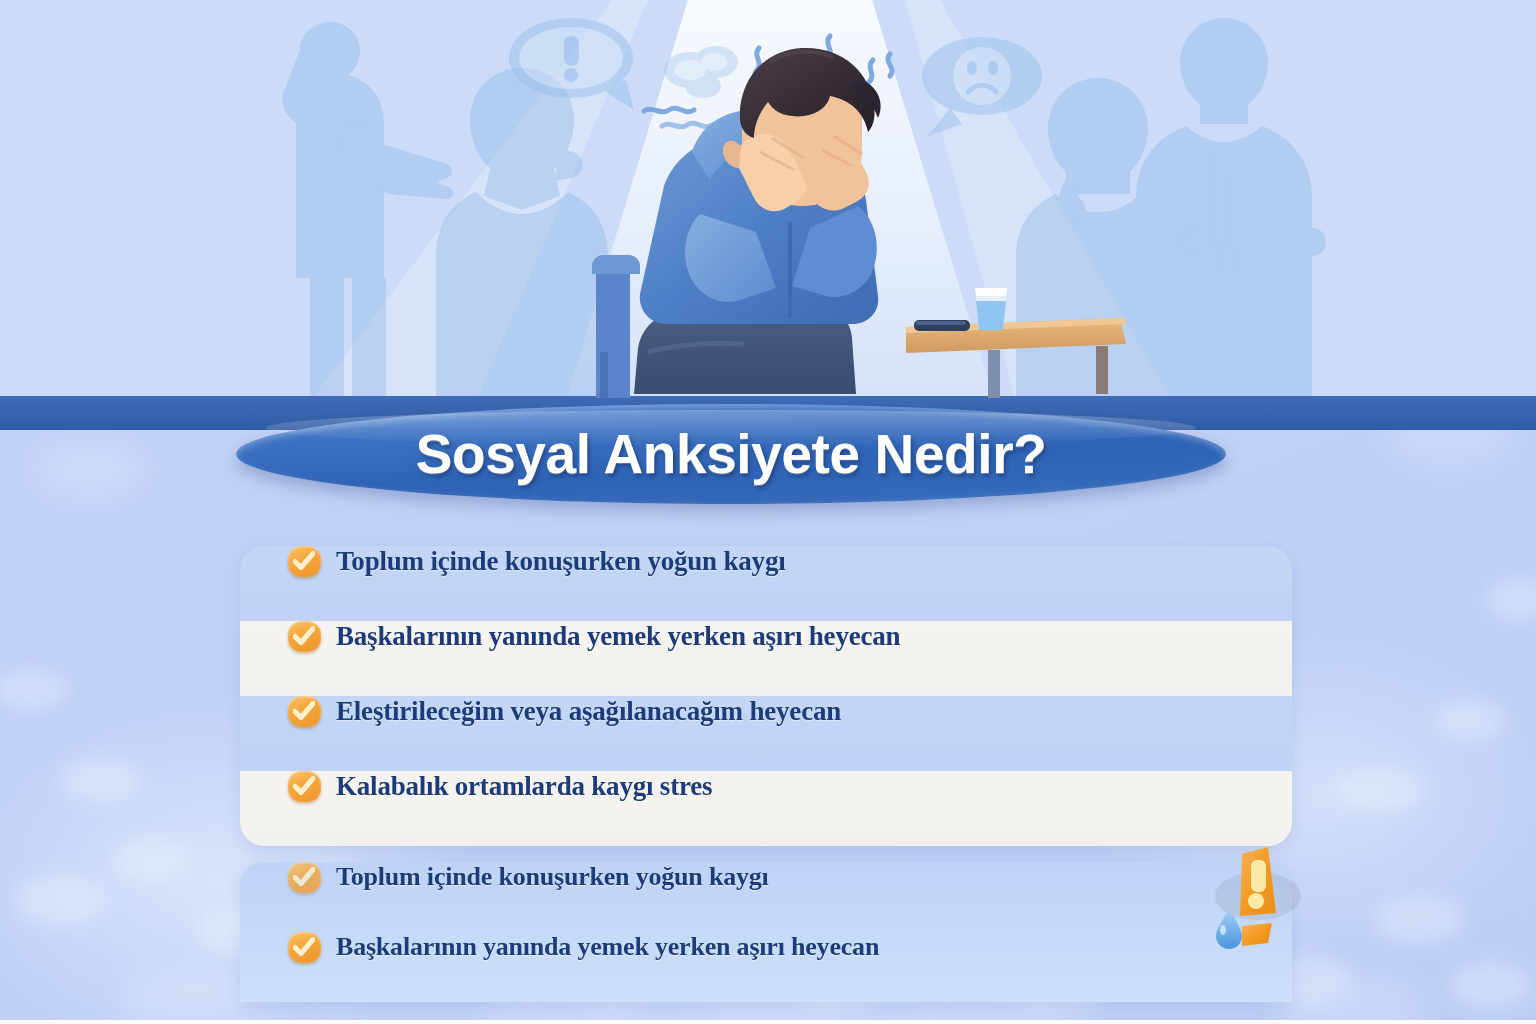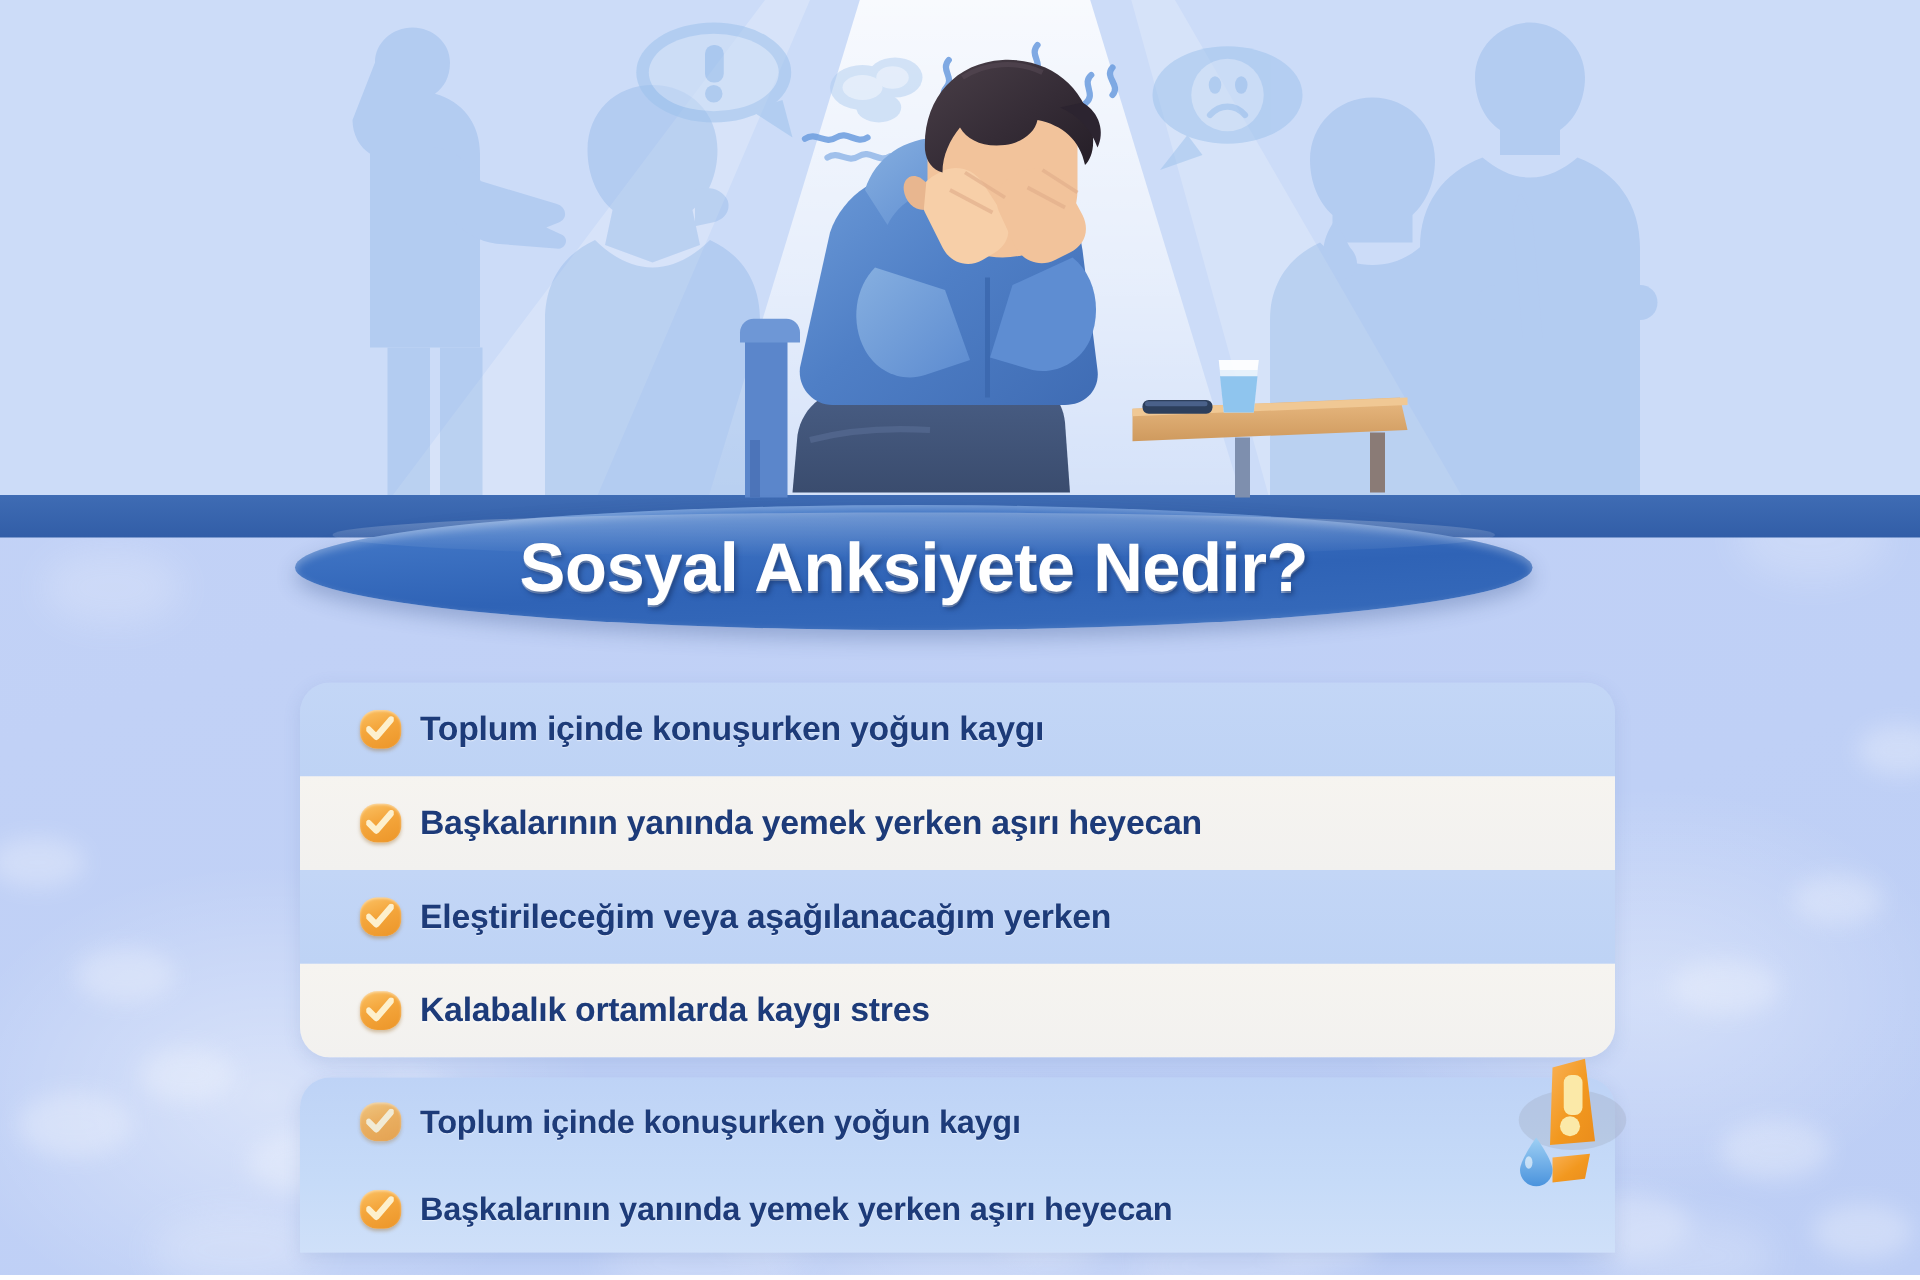--- a/index.html
+++ b/index.html
@@ -51,21 +51,21 @@
   
   .panel {
     position:absolute;
     border-radius:24px;
     overflow:hidden;
     box-shadow:0 4px 14px rgba(90,120,180,.16);
   }
   #panel-main { left:240px; top:546px; width:1052px; height:300px; }
   #panel-extra{ left:240px; top:862px; width:1052px; height:140px; border-radius:24px 24px 0 0; }
 
-  .row { display:flex; align-items:center; height:75px; padding-left:48px; }
+  .row { display:flex; align-items:flex-start; height:75px; padding-left:48px;font-family:Liberation Serif, serif; }
   .row.odd  { background:linear-gradient(180deg,#c3d6f6,#bed3f5); }
   .row.even { background:linear-gradient(180deg,#f6f4f0,#f2f1ef); }
   #panel-extra .row { height:70px; background:transparent; }
   #panel-extra { background:linear-gradient(180deg,#bed3f6 0%,#c6dbf8 60%,#cfe0f9 100%); }
 
   .check {
     flex:0 0 auto;
     width:33px; height:31px; margin-right:15px;
     border-radius:42%;
     background:linear-gradient(160deg,#fbc265 0%,#f4a63c 45%,#ec9528 100%);
@@ -308,21 +308,21 @@
           </svg>
       </span>
       <span class="row-text">Başkalarının yanında yemek yerken aşırı heyecan</span>
     </div>
     <div class="row odd">
       <span class="check">
         <svg width="22" height="20" viewBox="0 0 22 20">
             <path d="M2 10.5l6 6L20 2.5" stroke="#fdf0cd" stroke-width="5" fill="none" stroke-linecap="round" stroke-linejoin="round"></path>
           </svg>
       </span>
-      <span class="row-text">Eleştirileceğim veya aşağılanacağım yerken</span>
+      <span class="row-text">Eleştirileceğim veya aşağılanacağım heyecan</span>
     </div>
     <div class="row even">
       <span class="check">
         <svg width="22" height="20" viewBox="0 0 22 20">
             <path d="M2 10.5l6 6L20 2.5" stroke="#fdf0cd" stroke-width="5" fill="none" stroke-linecap="round" stroke-linejoin="round"></path>
           </svg>
       </span>
       <span class="row-text">Kalabalık ortamlarda kaygı stres</span>
     </div>
   </div>

